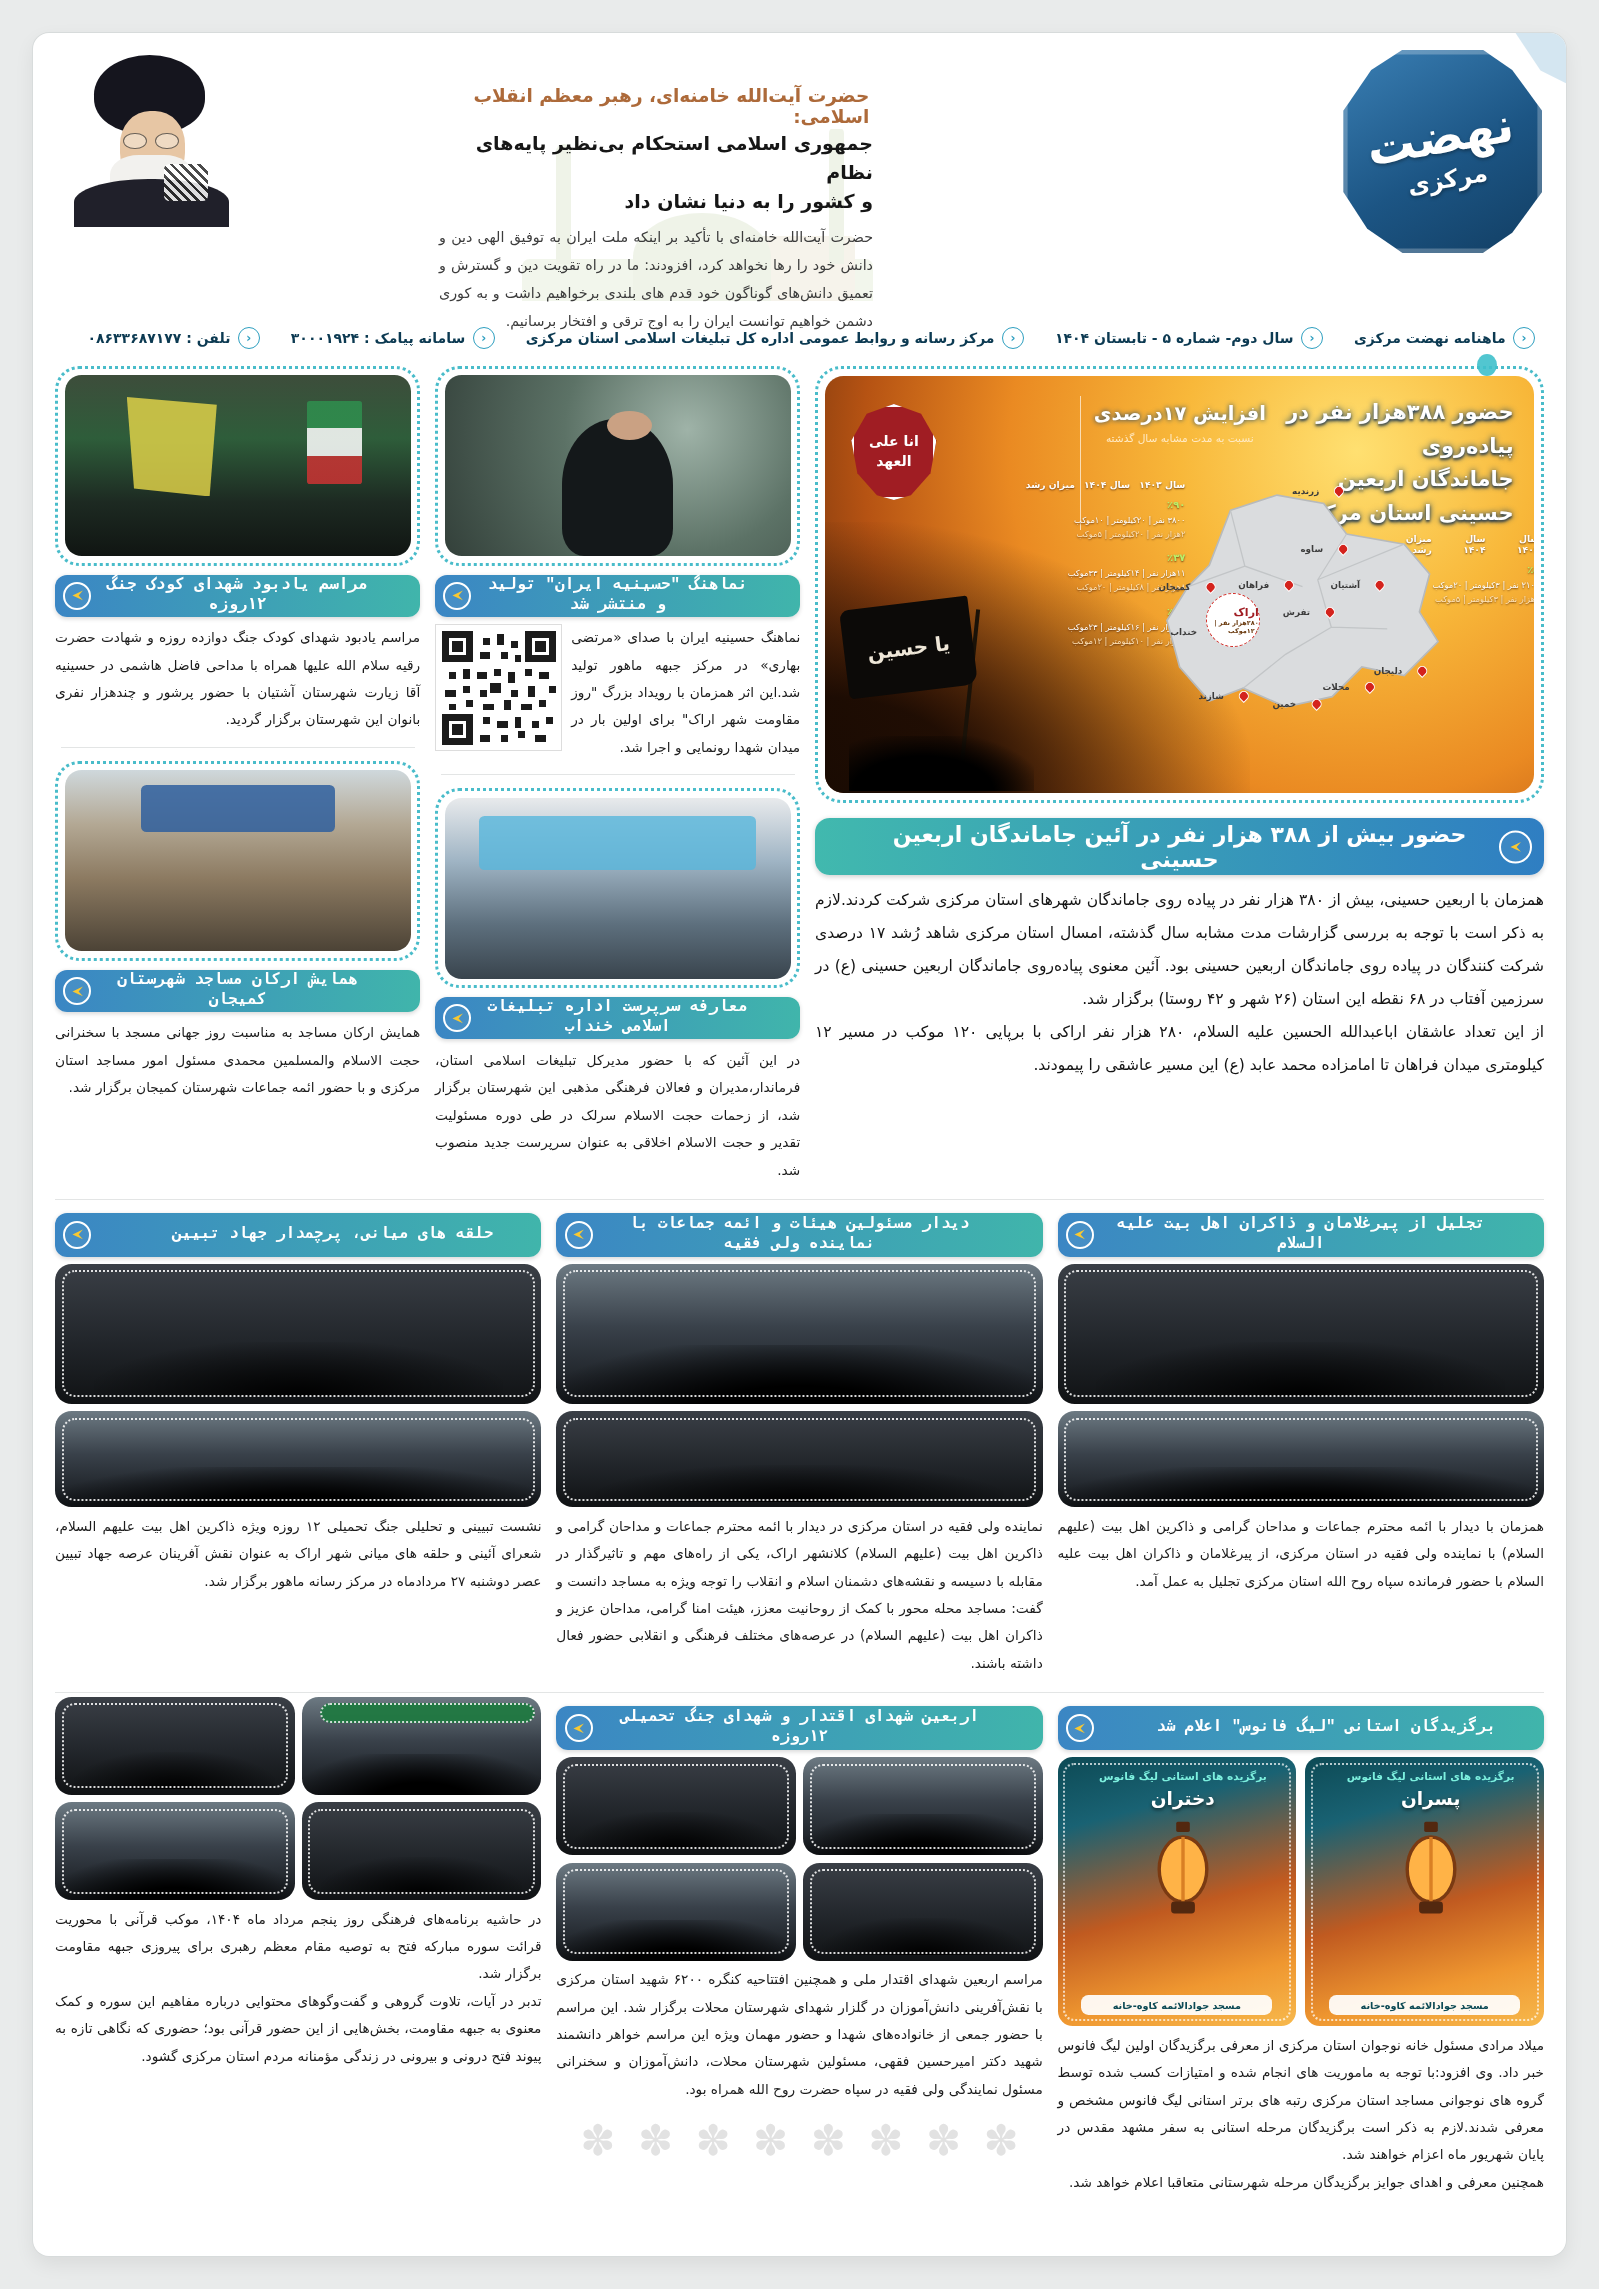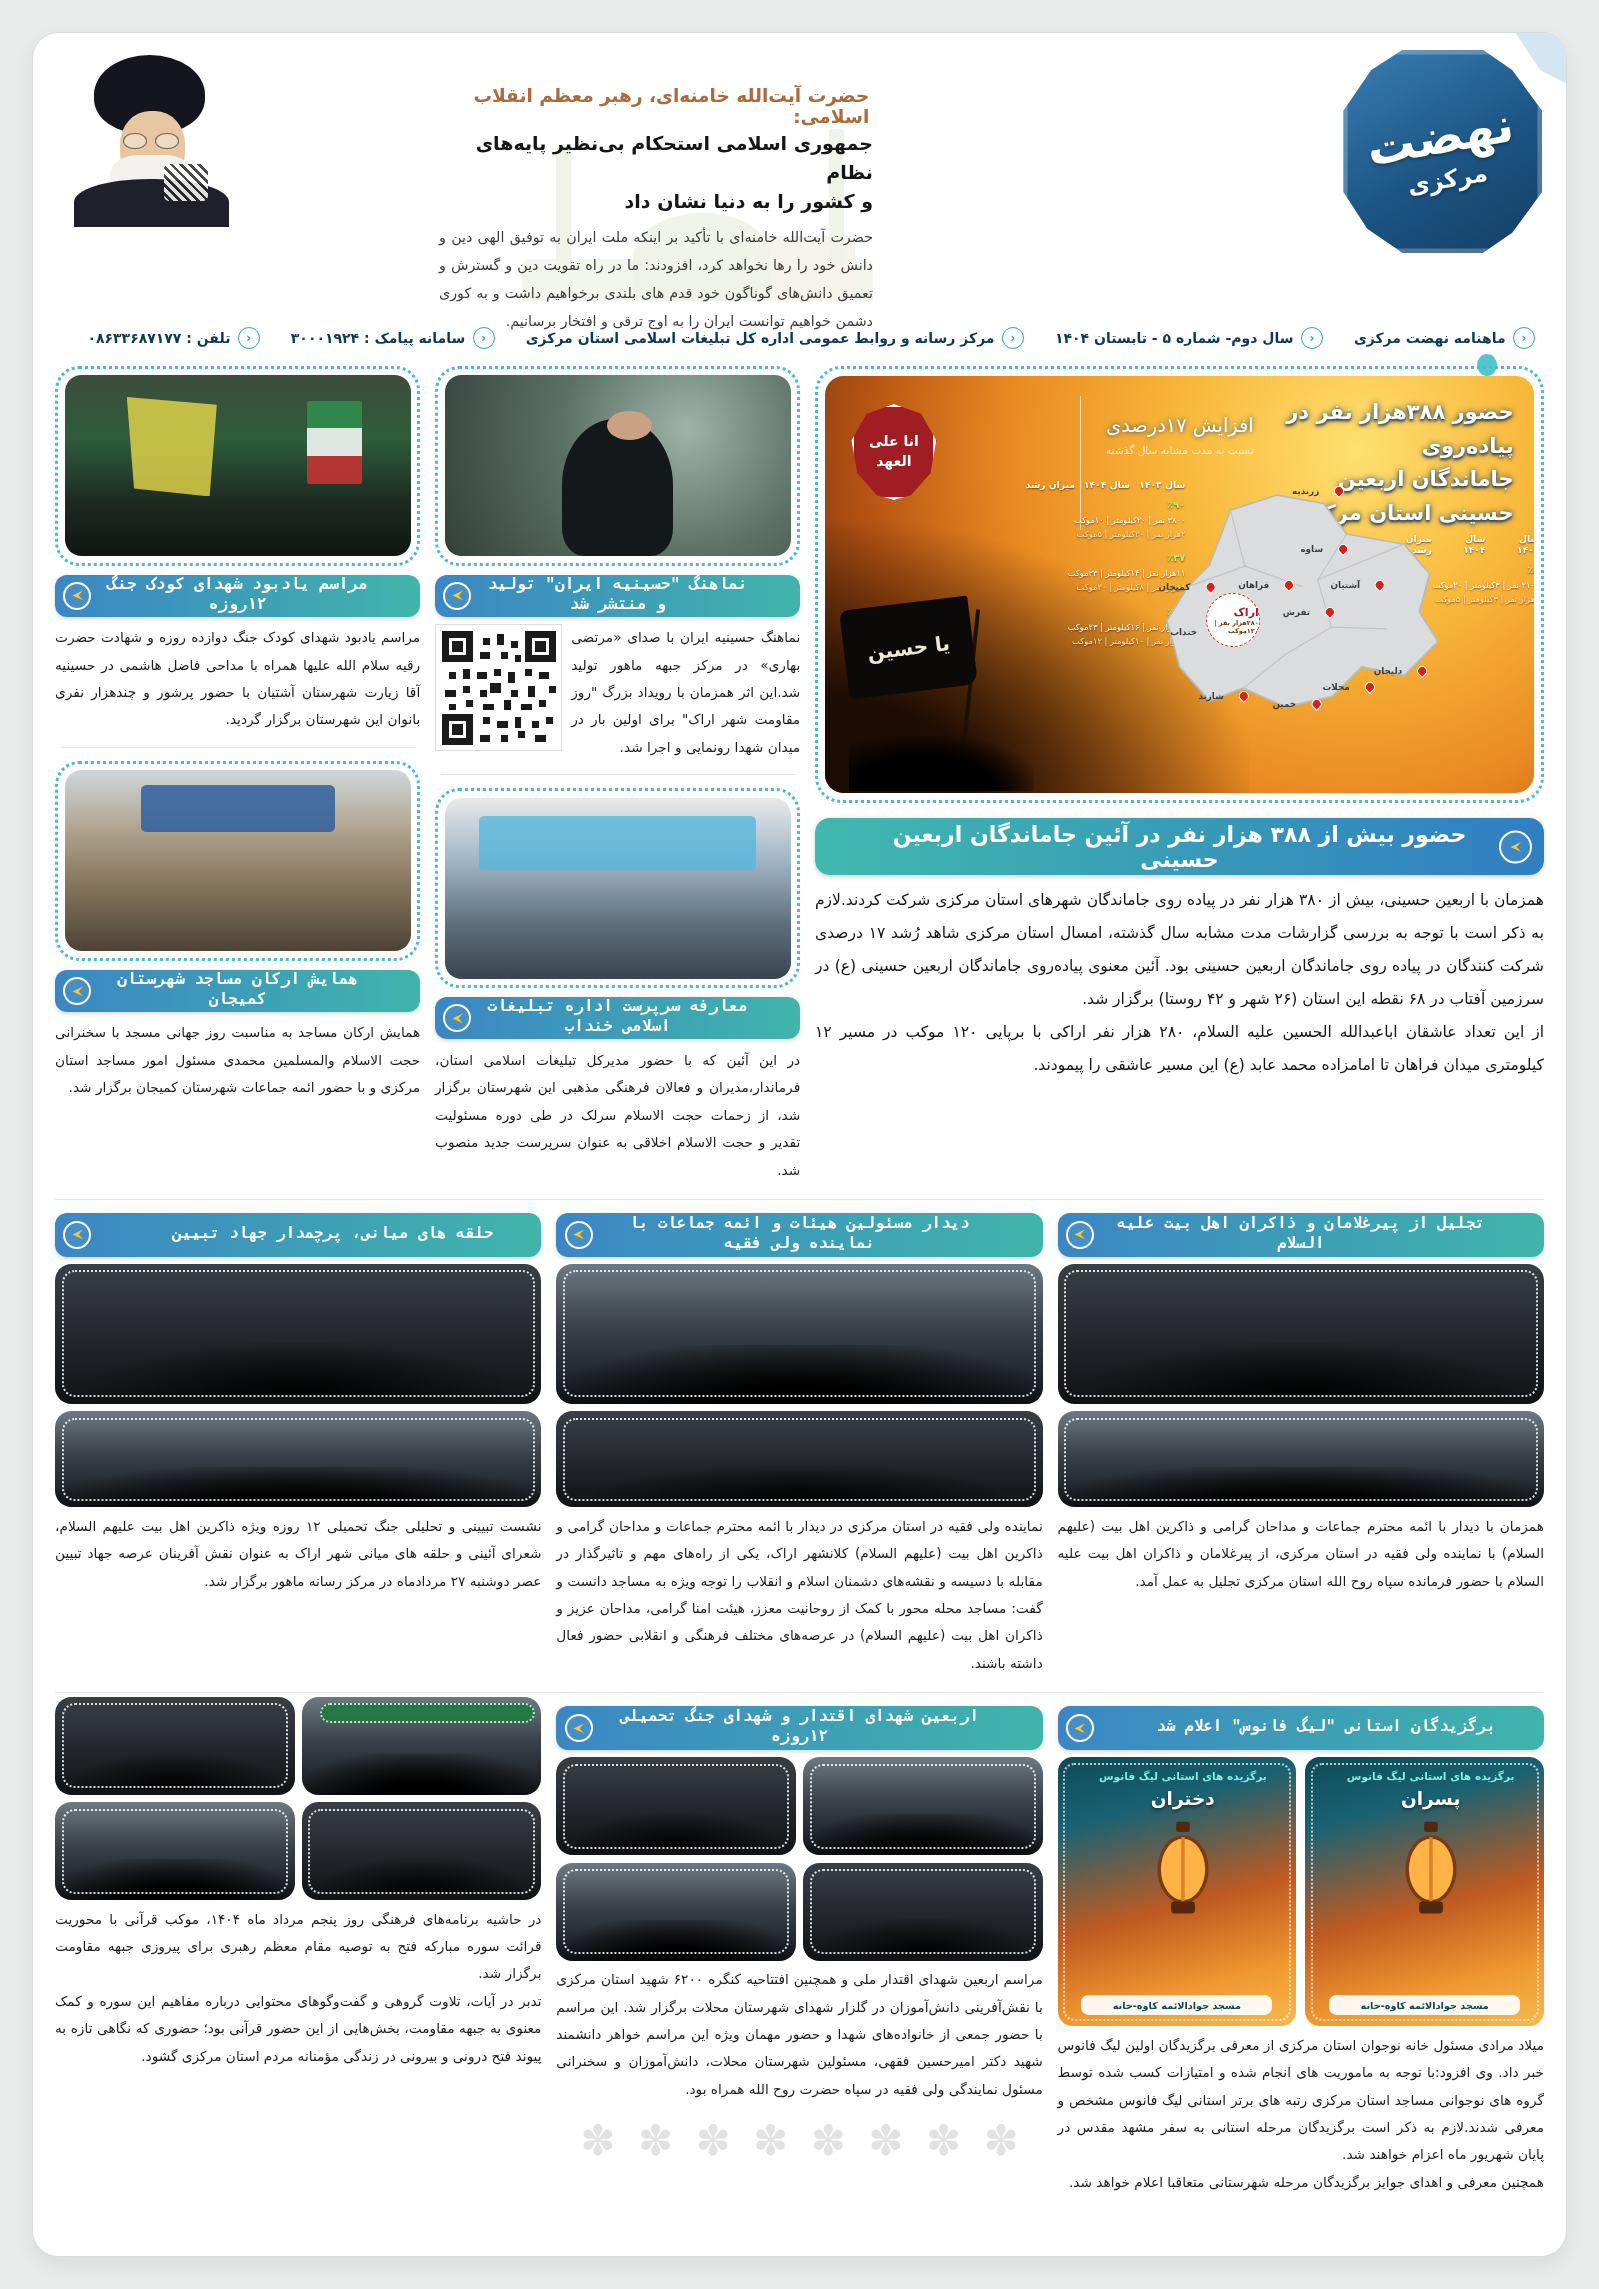--- a/index.html
+++ b/index.html
@@ -1,19 +1,19 @@
 <!DOCTYPE html>
 <html dir="rtl" lang="fa" style="font-size:14.8px"><head>
 <meta charset="utf-8">
 <style>
   * { box-sizing: border-box; margin: 0; padding: 0; }
   body { font-family: "DejaVu Sans", sans-serif; }
   .canvas { position: relative; width: 1599px; height: 2290px; background:#e9ebeb; overflow: hidden; }
   .page { position: absolute; left: 33px; top: 33px; width: 1533px; height: 2223px;
-          background: #ffffff; border-radius: 25px;
+          background: #ffffff; border-radius: 16px;
           box-shadow: 0 0 0 0.9px #d7dbdb, 0 7.4px 20px rgba(0,0,0,.07); overflow: hidden; }
 
   
   .hdr { position: relative; height: 281px; }
   .portrait { position: absolute; left: 35px; top: 18.5px; width: 166px; height: 175px; background:#fff; }
   .turban { position:absolute; top:3.7px; left:26px; width:111px; height:79px; background:#15151e; border-radius:52% 52% 46% 46%; }
   .face { position:absolute; top:59px; left:52px; width:65px; height:72px; background:#e7c6a4; border-radius:46% 46% 42% 42%; }
   .glass { position:absolute; top:81px; left:55px; width:24px; height:16.6px; border:1.8px solid #6b6258; border-radius:50%; background:rgba(255,255,255,.35); }
   .glass.g2 { left:87px; }
   .beard { position:absolute; top:103px; left:42px; width:83px; height:57px; background:#f2f1ee; border-radius:38% 38% 55% 55%; }
@@ -109,21 +109,21 @@
         background: radial-gradient(ellipse at 0% 100%, rgba(20,8,2,.92) 25%, transparent 72%); }
   .ig-badge { position:absolute; left:26px; top:28px; width:85px; height:96px;
         background:#a01d23; border:3.7px solid #fff; box-shadow:0 0 0 2.8px #7d1317;
         clip-path:polygon(50% 0,82% 10%,100% 38%,93% 72%,70% 95%,50% 100%,30% 95%,7% 72%,0 38%,18% 10%);
         display:flex; align-items:center; justify-content:center; text-align:center;
         color:#fff; font-weight:bold; font-size:14px; line-height:1.4; padding:9.2px; }
   .ig-head { position:absolute; right:20px; top:20px; width:434px; display:flex; direction:rtl; gap:14.8px; }
   .ig-title { flex:1.35; color:#fff; font-weight:bold; font-size:21px; line-height:1.6; text-align:right;
         text-shadow: 0 0 6.5px #16406b, 0 1.8px 2.8px rgba(10,30,60,.8); }
   .ig-subwrap { flex:1; border-left:1.8px solid rgba(255,255,255,.65); padding-left:13px; text-align:center; padding-top:5.5px;}
-  .ig-sub { color:#fff; font-weight:normal; font-size:19.4px; text-shadow:0 0 5.5px #16406b;margin-top:12px; }
+  .ig-sub { color:#fff; font-weight:bold; font-size:19.4px; text-shadow:0 0 5.5px #16406b; }
   .ig-subnote { color:#ffe9c2; font-size:10.6px; margin-top:7.4px; }
   .ig-flagart { position:absolute; left:24px; bottom:9.2px; width:175px; height:185px; }
   .ig-pole { position:absolute; left:118px; bottom:0; width:3.7px; height:175px; background:#1a1208; transform:rotate(6deg); }
   .ig-cloth { position:absolute; left:-5.5px; top:3.7px; width:129px; height:89px; background:#0c0a08;
         border-radius:9.2px 3.7px 13px 5.5px; transform:rotate(-7deg);
         display:flex; align-items:center; justify-content:center; color:#efe7d8; font-weight:bold; font-size:20px; }
   .ig-crowd { position:absolute; left:0; bottom:-7.4px; width:185px; height:55px;
         background: radial-gradient(ellipse at 40% 100%, #000 45%, transparent 78%); }
   .ig-stats { position:absolute; direction:rtl; color:#fff; }
   .ig-stats.sl { left:166px; top:103px; width:194px; }

